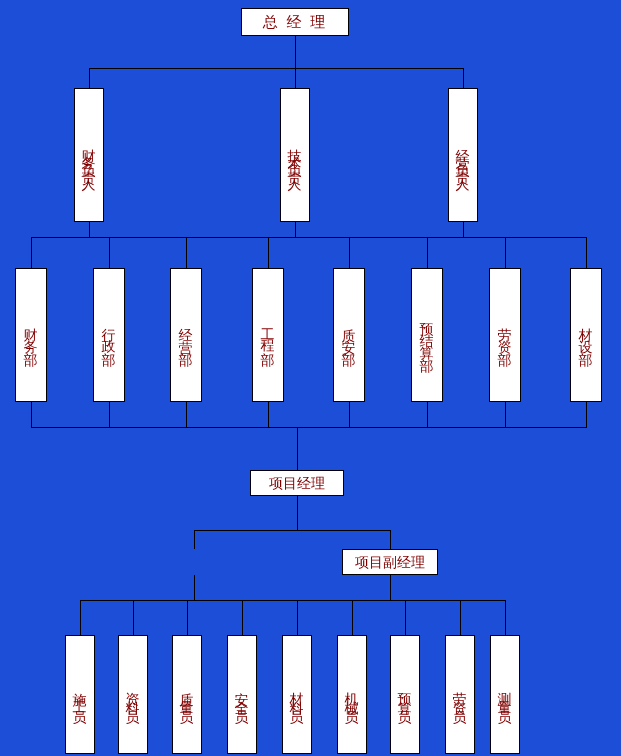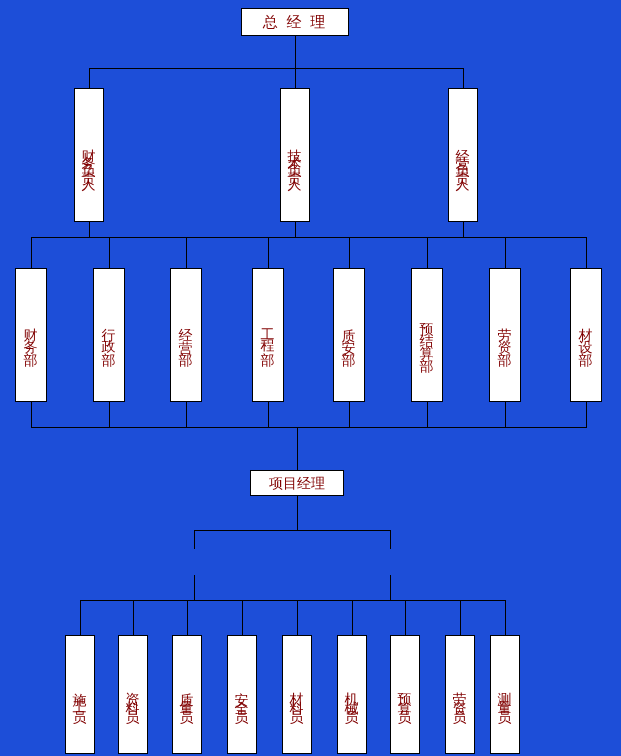--- a/index.html
+++ b/index.html
@@ -126,20 +126,23 @@
     <span class="t">劳资部</span>
   </div>
   <div class="box v-text ls-l3" style="left:570px;top:268px;width:32px;height:134px">
     <span class="t">材设部</span>
   </div>
 
   <div class="box" style="left:250px;top:470px;width:94px;height:26px">
     <span class="t">项目经理</span>
   </div>
 
+  <div class="box" style="left:342px;top:549px;width:96px;height:26px">
+    <span class="t">项目副经理</span>
+  </div>
 
   <div class="box v-text ls-l6" style="left:65px;top:635px;width:30px;height:119px">
     <span class="t">施工员</span>
   </div>
   <div class="box v-text ls-l6" style="left:118px;top:635px;width:30px;height:119px">
     <span class="t">资料员</span>
   </div>
   <div class="box v-text ls-l6" style="left:172px;top:635px;width:30px;height:119px">
     <span class="t">质量员</span>
   </div>

